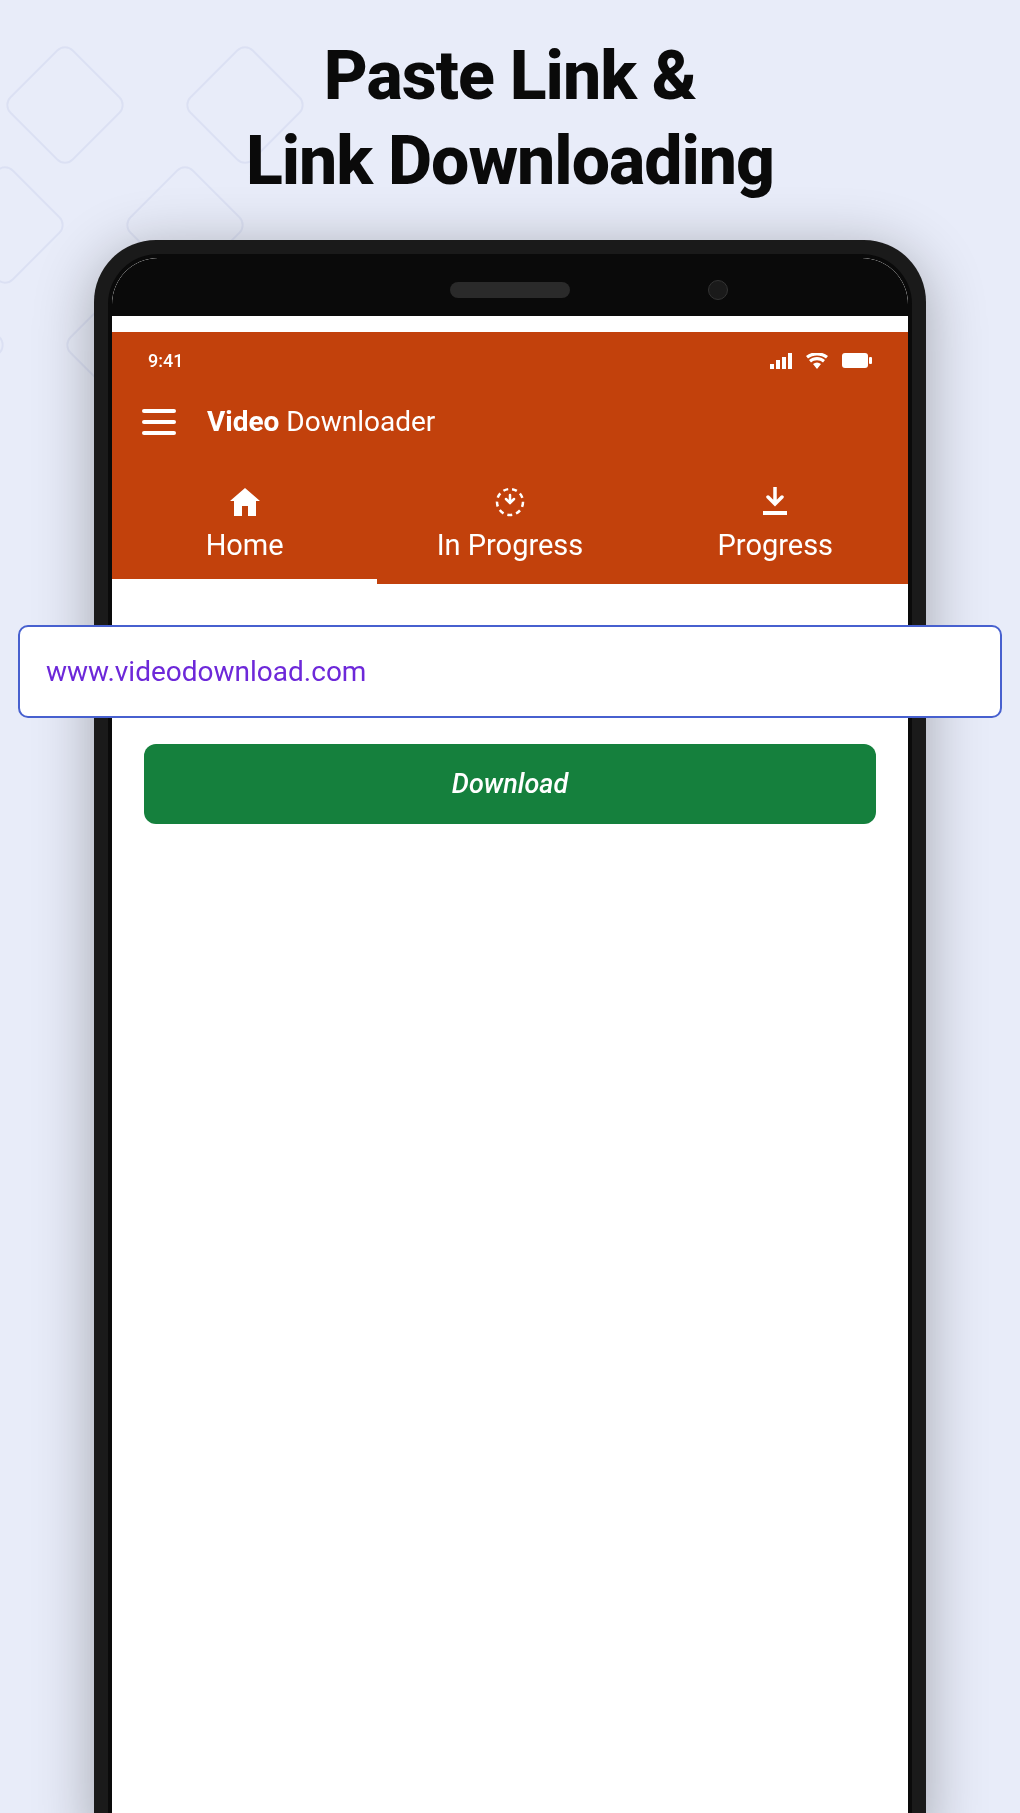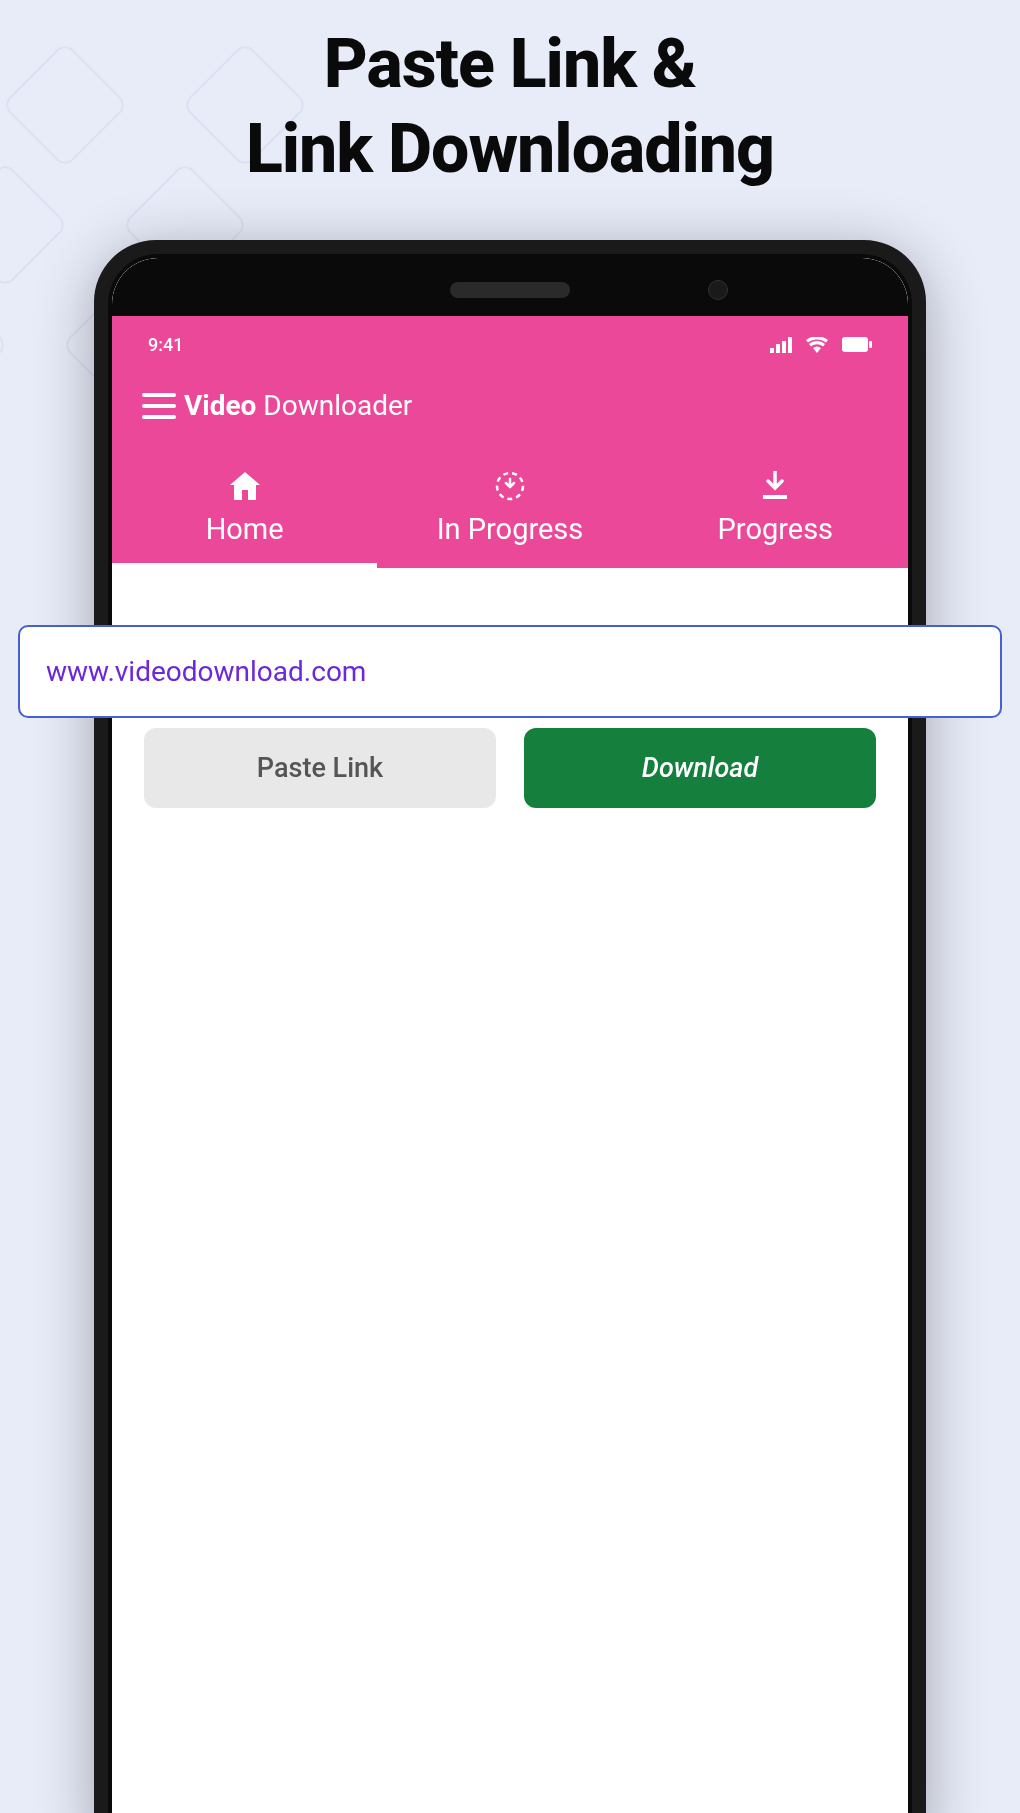--- a/index.html
+++ b/index.html
@@ -25,21 +25,21 @@
     }
     .diamond {
       position: absolute;
       border: 2px solid #d0d6ee;
       border-radius: 12px;
       transform: rotate(45deg);
     }
     .headline {
       position: relative;
       text-align: center;
-      padding-top: 22px;
+      padding-top: 34px;
       z-index: 10;
     }
     .headline h1 {
       font-size: 68px;
       font-weight: 800;
       color: #0a0a0a;
       line-height: 1.25;
       letter-spacing: -1px;
     }
     .phone-wrapper {
@@ -94,41 +94,42 @@
       position: absolute;
       top: 22px;
       right: 180px;
       width: 20px;
       height: 20px;
       background: #1a1a1a;
       border: 1px solid #333;
       border-radius: 50%;
     }
     .header-section {
-      background: #ec4899;
+      background: #c2410c;
       color: #fff;
+      margin-top: 16px;
     }
     .status-bar {
       display: flex;
       justify-content: space-between;
       align-items: center;
       padding: 18px 36px 12px;
       font-size: 18px;
       font-weight: 500;
     }
     .status-icons {
       display: flex;
       align-items: center;
       gap: 14px;
     }
     .app-bar {
       display: flex;
       align-items: center;
       padding: 22px 30px 28px;
-      gap: 8px;
+      gap: 31px;
     }
     .hamburger {
       display: flex;
       flex-direction: column;
       gap: 7px;
       cursor: pointer;
     }
     .hamburger span {
       width: 34px;
       height: 4px;
@@ -318,21 +319,20 @@
                     <rect x="2" y="24" width="24" height="4"></rect>
                   </svg>
               </div>
               <div class="tab-label">Progress</div>
             </div>
           </div>
         </div>
 
         <div class="content">
           <div class="button-row">
-            <button class="btn btn-paste">Paste Link</button>
             <button class="btn btn-download">Download</button>
           </div>
         </div>
 
       </div>
     </div>
   </div>
 </div>
 
 <div class="url-input-wrapper">

